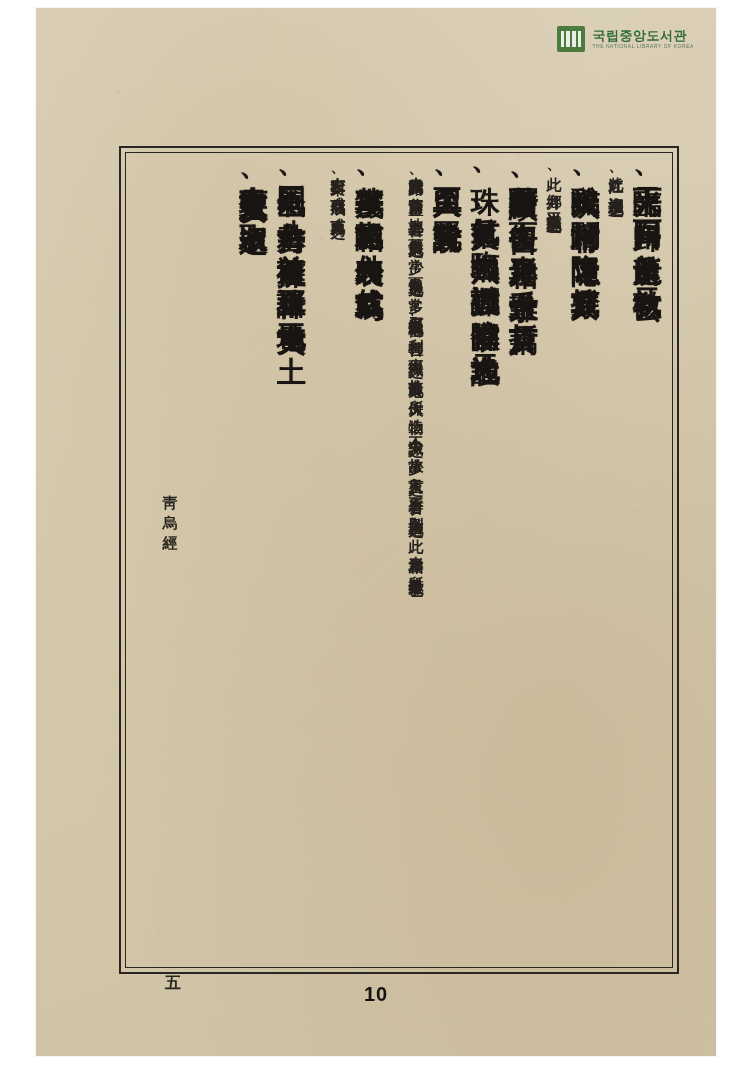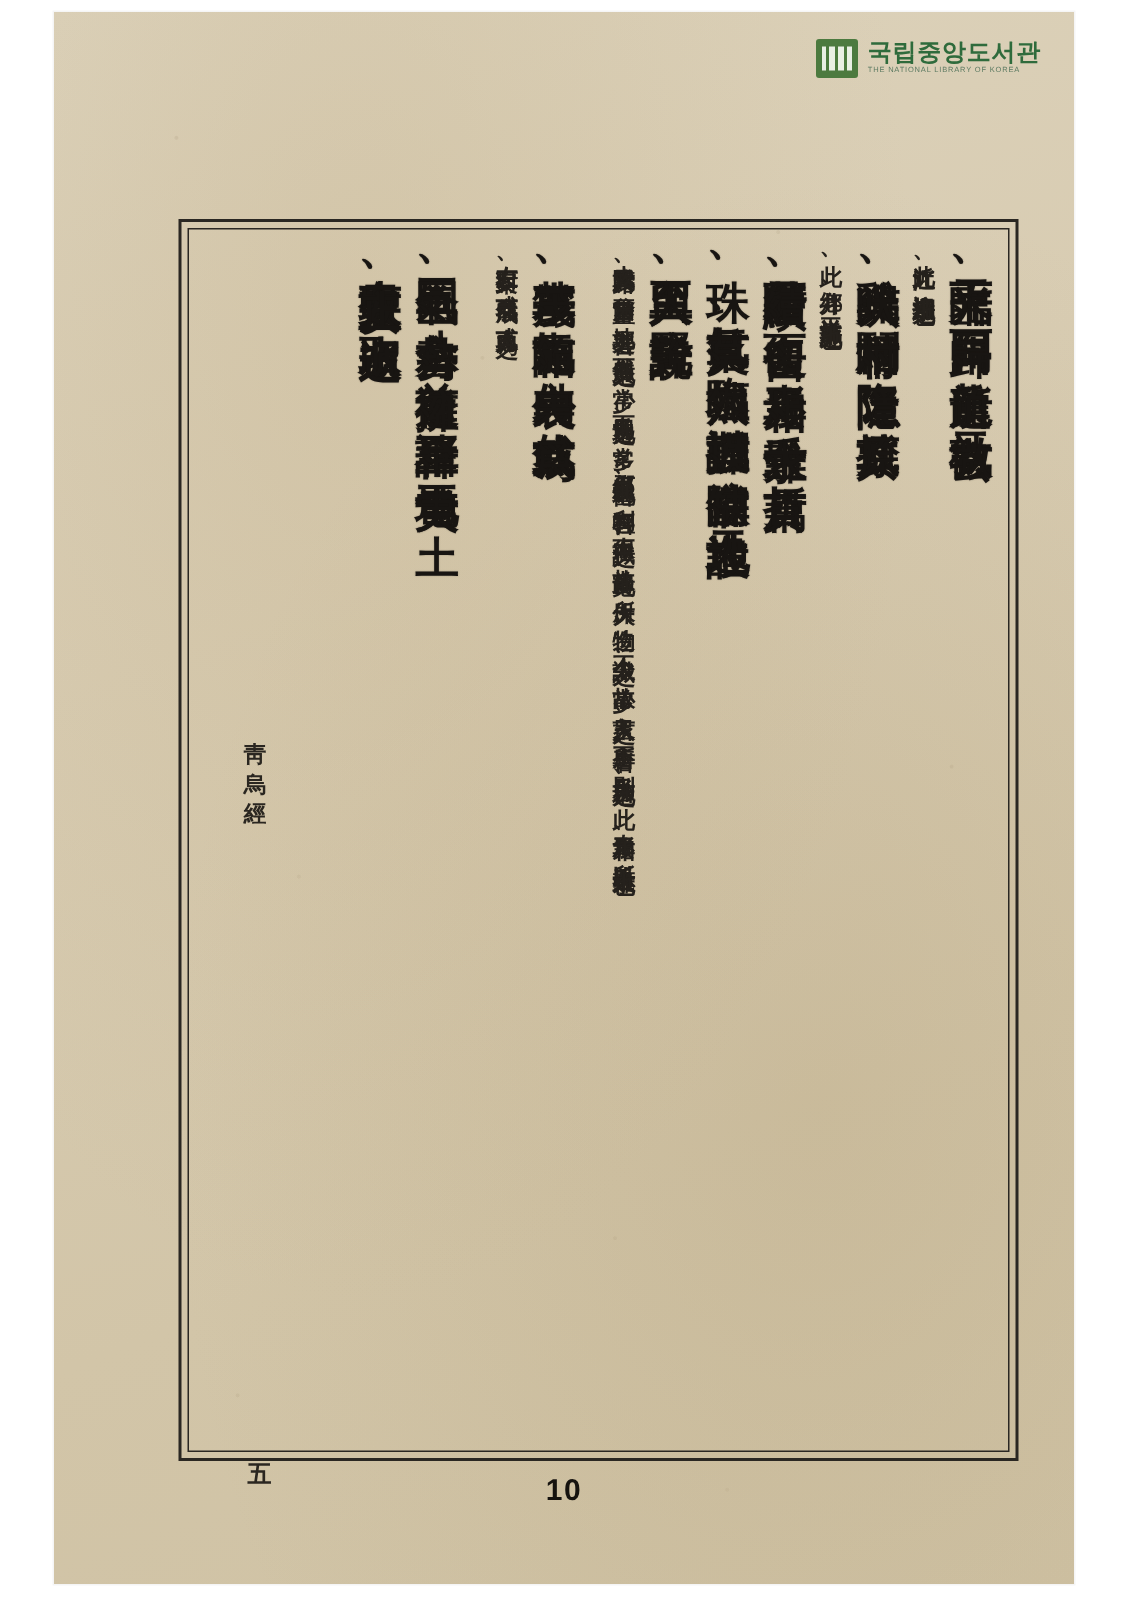--- a/index.html
+++ b/index.html
@@ -71,21 +71,21 @@
     background:
       linear-gradient(to right,
         #e9efe4 0 3px, #4c7a3f 3px 5px,
         #e9efe4 5px 9px, #4c7a3f 9px 11px,
         #e9efe4 11px 15px, #4c7a3f 15px 17px,
         #e9efe4 17px 20px);
   }
   #library-logo .words { line-height: 1.05; }
   #library-logo .words .ko {
     font-family: "DejaVu Sans", "Liberation Sans", sans-serif;
-    font-size: 16px;
+    font-size: 13px;
     font-weight: 700;
     color: #2f6b3c;
     letter-spacing: .5px;
   }
   #library-logo .words .en {
     font-family: "Liberation Sans", sans-serif;
     font-size: 5px;
     color: #5c7a62;
     letter-spacing: .55px;
     margin-top: 1px;

